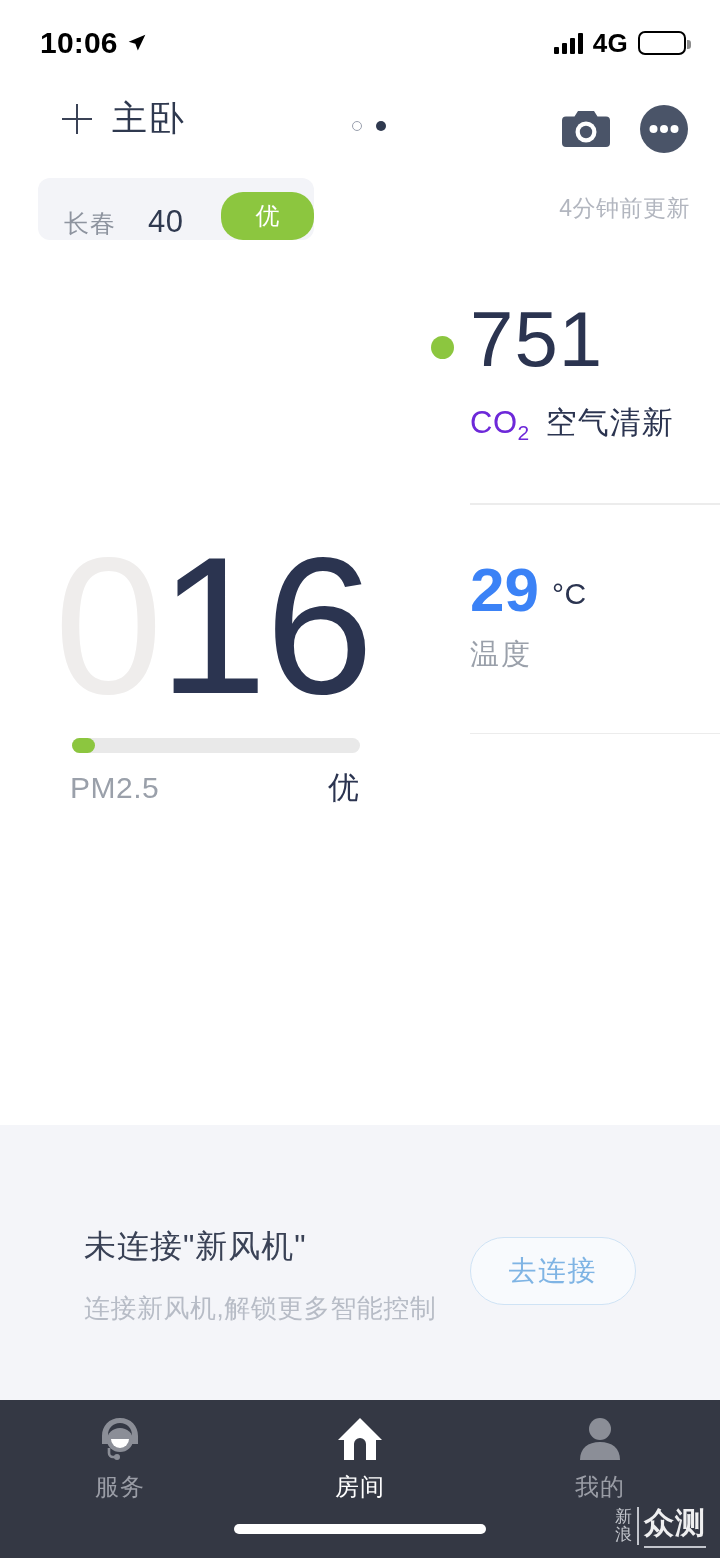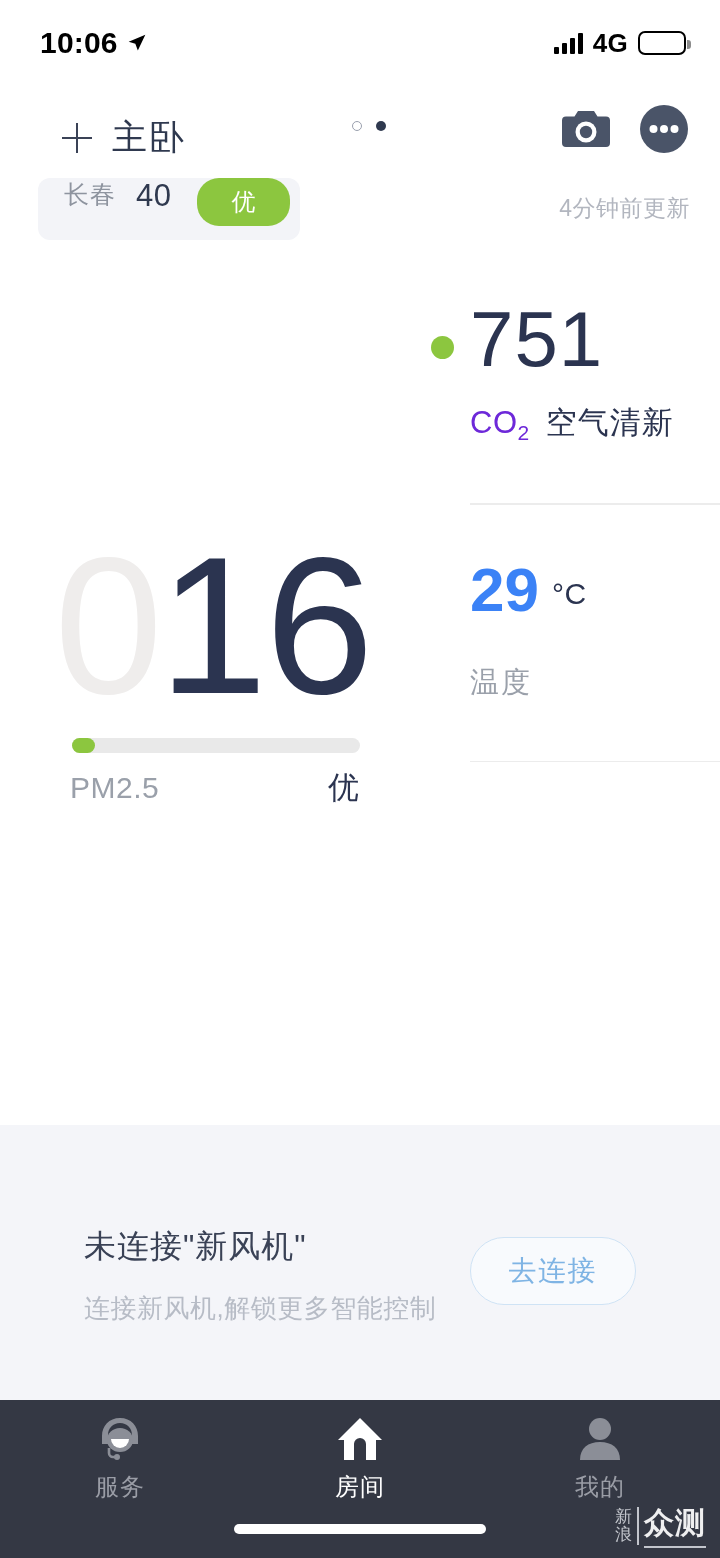--- a/index.html
+++ b/index.html
@@ -28,21 +28,21 @@
   .signal i:nth-child(3){height:16px;}
   .signal i:nth-child(4){height:21px;}
   .sb-net { font-size:26px; font-weight:600; color:#000; letter-spacing:.3px; }
   .battery { position:relative; width:48px; height:24px; border:2.5px solid #000; border-radius:7px; padding:2px; }
   .battery::after { content:""; position:absolute; right:-7px; top:7px; width:4px; height:9px; background:#000; border-radius:0 3px 3px 0; opacity:.45; }
   .battery-fill { height:100%; background:#000; border-radius:3.5px; }
 
   
   .header {
     position:absolute; top:95px; left:0; width:720px; height:66px;
-    display:flex; align-items:flex-end;
+    display:flex; align-items:flex-start;
   }
   .header-left { display:flex; align-items:center; gap:20px; margin-left:62px; }
   .plus-icon { width:30px; height:30px; position:relative; }
   .plus-icon::before, .plus-icon::after {
     content:""; position:absolute; background:#3a4256;
   }
   .plus-icon::before { left:0; top:14px; width:30px; height:2.6px; }
   .plus-icon::after { top:0; left:13.7px; width:2.6px; height:30px; }
   .room-name { font-size:35px; color:#2f394f; letter-spacing:2px; }
   .dots { position:absolute; left:352px; top:26px; display:flex; align-items:center; gap:14px; }
@@ -51,21 +51,21 @@
   .dot.solid { background:#2f394f; }
   .header-right { position:absolute; right:30px; top:8px; display:flex; align-items:center; gap:26px; }
   .icon-btn { width:52px; height:52px; display:flex; align-items:center; justify-content:center; }
 
   
   .pillrow { position:absolute; top:178px; left:0; width:720px; height:64px; }
   .aqi-pill {
     position:absolute; left:38px; top:0;
     height:62px; min-width:262px;
     background:#f3f4f8; border-radius:12px;
-    display:flex; align-items:flex-start; padding:0 0 0 26px; gap:20px;
+    display:flex; align-items:flex-end; padding:0 0 0 26px; gap:32px;
   }
   .pill-city { font-size:25px; color:#8e949f; letter-spacing:1px; }
   .pill-value { font-size:31px; color:#2f394f; font-weight:500; letter-spacing:.5px; }
   .pill-badge {
     background:#8cc63f; color:#ffffff;
     font-size:24px; border-radius:22px;
     padding:8px 34px; margin-left:6px;
     letter-spacing:1px;
   }
   .update-text {
@@ -88,21 +88,21 @@
   .co2-sub { margin-top:26px; display:flex; align-items:baseline; gap:16px; }
   .co2-label { font-size:31px; color:#6d28d9; letter-spacing:.5px; }
   .co2-label sub { font-size:21px; }
   .co2-status { font-size:31px; color:#2b3450; letter-spacing:1px; }
 
   .temp-block { padding-top:54px; }
   .hum-block { padding-top:54px; }
   .val-row { display:flex; align-items:flex-start; gap:13px; }
   .val-num { font-size:62px; color:#3b82f6; font-weight:700; line-height:1; letter-spacing:0px; }
   .val-unit { font-size:30px; color:#2b3450; font-weight:500; margin-top:18px; letter-spacing:.5px; }
-  .val-label { margin-top:42px; font-size:29px; color:#9aa0aa; letter-spacing:2px; }
+  .val-label { margin-top:14px; font-size:29px; color:#9aa0aa; letter-spacing:2px; }
 
   .sp1 { height:58px; }
   .sp2 { height:58px; }
 
   
   .pm-block { position:absolute; left:0; top:290px; width:420px; }
   .pm-digits { display:flex; align-items:baseline; justify-content:center; padding-left:6px; }
   .pm-d-dim { font-size:195px; color:#efedec; font-weight:300; line-height:.88; letter-spacing:-4px; }
   .pm-d { font-size:195px; color:#2b3450; font-weight:300; line-height:.88; letter-spacing:-2px; }
   .pm-bar { position:relative; margin:26px 0 0 72px; width:288px; height:15px; background:#e9e9e9; border-radius:8px; }

